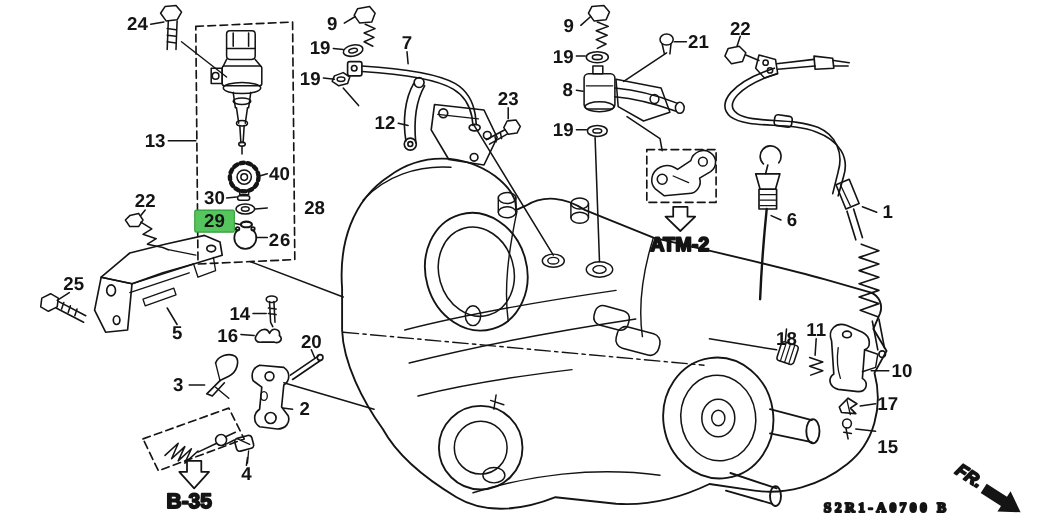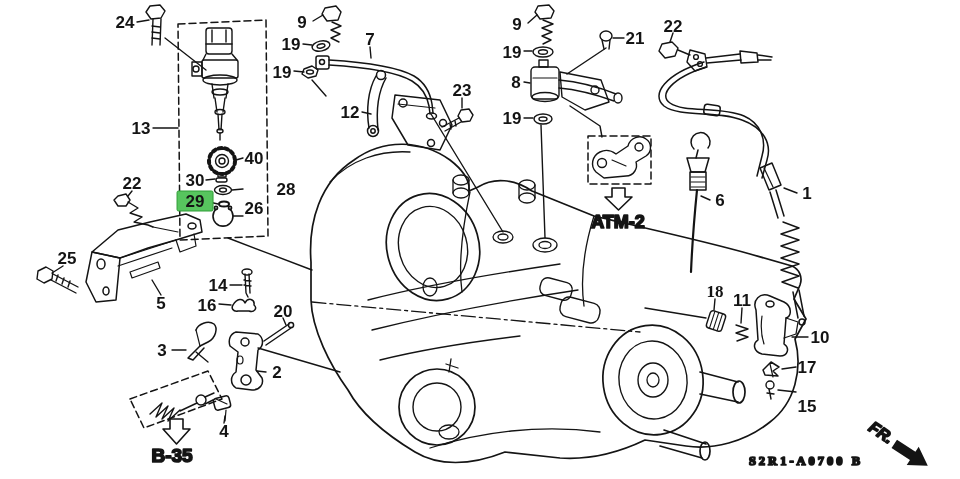--- a/index.html
+++ b/index.html
@@ -400,31 +400,31 @@
       <div class="part-label" style="left: 512px; top: 52px;">19</div>
       <div class="part-label" style="left: 516px; top: 82px;">8</div>
       <div class="part-label" style="left: 512px; top: 118px;">19</div>
       <div class="part-label" style="left: 635px; top: 38px;">21</div>
       <div class="part-label" style="left: 673px; top: 26px;">22</div>
       <div class="part-label" style="left: 141px; top: 128px;">13</div>
       <div class="part-label" style="left: 254px; top: 158px;">40</div>
       <div class="part-label" style="left: 195px; top: 180px;">30</div>
       <div class="part-label" style="left: 254px; top: 189px; margin-left: 32px;">28</div>
       <div class="part-label highlight" style="left: 195px; top: 201px; background: rgb(87, 197, 94); border: 1.5px solid rgb(47, 157, 54);">29</div>
-      <div class="part-label" style="left: 254px; top: 208px;">26</div>
+      <div class="part-label" style="left: 254px; top: 220px; font-family: Liberation Mono, monospace;">26</div>
       <div class="part-label" style="left: 132px; top: 183px;">22</div>
       <div class="part-label" style="left: 67px; top: 258px; text-align: center;">25</div>
       <div class="part-label" style="left: 161px; top: 303px;">5</div>
       <div class="part-label" style="left: 218px; top: 285px;">14</div>
       <div class="part-label" style="left: 207px; top: 305px;">16</div>
       <div class="part-label" style="left: 283px; top: 311px;">20</div>
       <div class="part-label" style="left: 162px; top: 350px;">3</div>
       <div class="part-label" style="left: 277px; top: 372px;">2</div>
       <div class="part-label" style="left: 224px; top: 431px;">4</div>
-      <div class="part-label" style="left: 715px; top: 291px; font-family: Liberation Serif, serif;">18</div>
+      <div class="part-label" style="left: 715px; top: 308px;">18</div>
       <div class="part-label" style="left: 742px; top: 300px;">11</div>
       <div class="part-label" style="left: 820px; top: 337px;">10</div>
       <div class="part-label" style="left: 807px; top: 367px;">17</div>
       <div class="part-label" style="left: 807px; top: 406px;">15</div>
       <div class="part-label" style="left: 807px; top: 193px;">1</div>
       <div class="part-label" style="left: 720px; top: 200px;">6</div>
     </div>
 
 </div>
 

